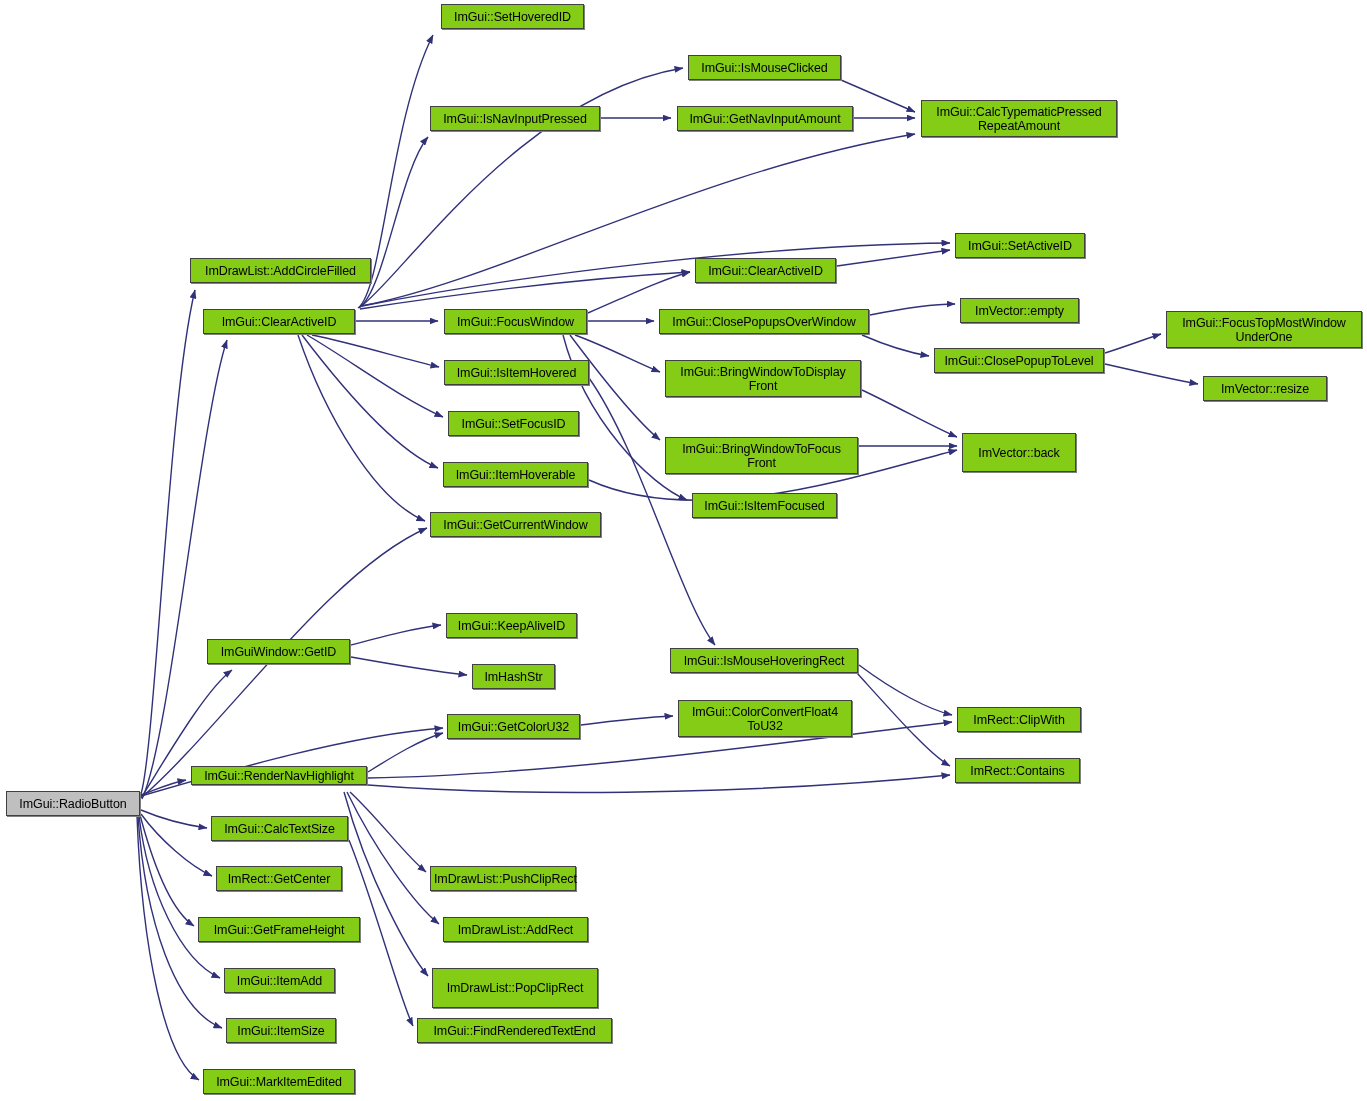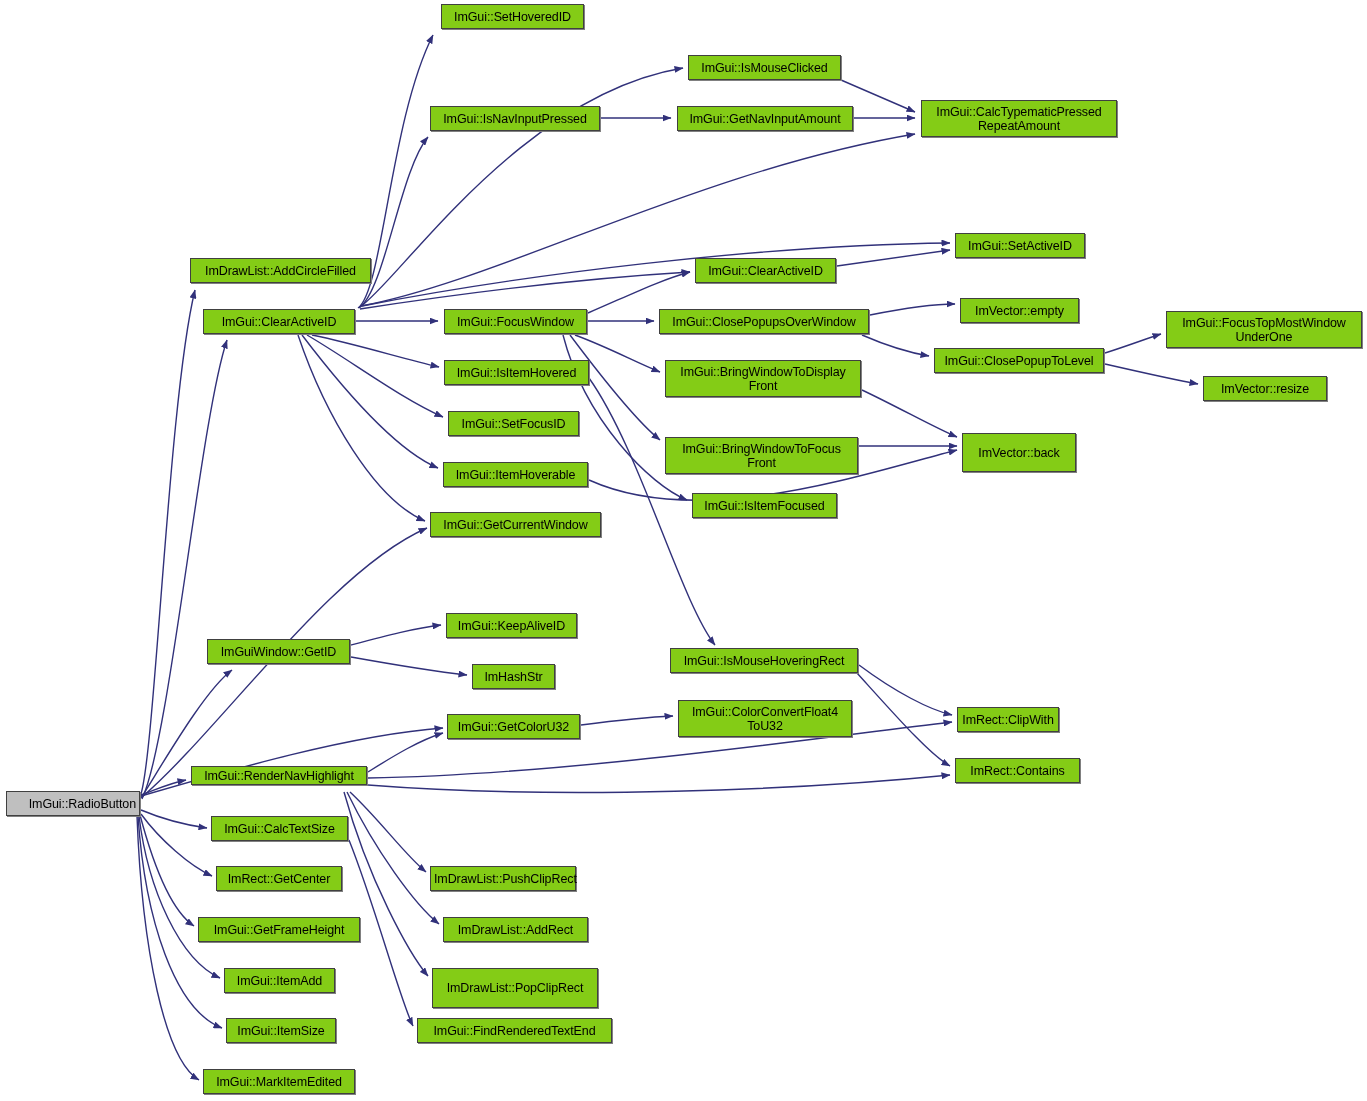--- a/index.html
+++ b/index.html
@@ -37,21 +37,20 @@
     color: #000000;
     font-size: 12.5px;
     line-height: 14px;
     letter-spacing: -0.1px;
     white-space: pre-line;
     padding: 0 3px;
   }
   .node.current {
     background: #bfbfbf;
     border: 1px solid #404040;
-    text-align: right;
   }
   .node-label {
     display: block;
     width: 100%;
   }
 </style>
 </head>
 <body>
 
 <div id="canvas">
@@ -145,21 +144,21 @@
       <div class="node" style="left: 443px; top: 462px; width: 145px; height: 25px;"><span class="node-label">ImGui::ItemHoverable</span></div>
       <div class="node" style="left: 692px; top: 493px; width: 145px; height: 25px;"><span class="node-label">ImGui::IsItemFocused</span></div>
       <div class="node" style="left: 430px; top: 512px; width: 171px; height: 25px;"><span class="node-label">ImGui::GetCurrentWindow</span></div>
       <div class="node" style="left: 207px; top: 639px; width: 143px; height: 25px;"><span class="node-label">ImGuiWindow::GetID</span></div>
       <div class="node" style="left: 446px; top: 613px; width: 131px; height: 25px;"><span class="node-label">ImGui::KeepAliveID</span></div>
       <div class="node" style="left: 472px; top: 664px; width: 83px; height: 25px;"><span class="node-label">ImHashStr</span></div>
       <div class="node" style="left: 670px; top: 648px; width: 188px; height: 25px;"><span class="node-label">ImGui::IsMouseHoveringRect</span></div>
       <div class="node" style="left: 447px; top: 714px; width: 133px; height: 25px;"><span class="node-label">ImGui::GetColorU32</span></div>
       <div class="node" style="left: 678px; top: 700px; width: 174px; height: 37px;"><span class="node-label">ImGui::ColorConvertFloat4
 ToU32</span></div>
-      <div class="node" style="left: 957px; top: 707px; width: 102px; height: 25px;"><span class="node-label">ImRect::ClipWith</span></div>
+      <div class="node" style="left: 957px; top: 707px; width: 124px; height: 25px;"><span class="node-label">ImRect::ClipWith</span></div>
       <div class="node" style="left: 955px; top: 758px; width: 125px; height: 25px;"><span class="node-label">ImRect::Contains</span></div>
       <div class="node" style="left: 191px; top: 766px; width: 176px; height: 19px; text-align: center;"><span class="node-label">ImGui::RenderNavHighlight</span></div>
       <div class="node" style="left: 211px; top: 816px; width: 137px; height: 25px;"><span class="node-label">ImGui::CalcTextSize</span></div>
       <div class="node" style="left: 216px; top: 866px; width: 126px; height: 25px;"><span class="node-label">ImRect::GetCenter</span></div>
       <div class="node" style="left: 198px; top: 917px; width: 162px; height: 25px;"><span class="node-label">ImGui::GetFrameHeight</span></div>
       <div class="node" style="left: 224px; top: 968px; width: 111px; height: 25px;"><span class="node-label">ImGui::ItemAdd</span></div>
       <div class="node" style="left: 226px; top: 1018px; width: 110px; height: 25px;"><span class="node-label">ImGui::ItemSize</span></div>
       <div class="node" style="left: 203px; top: 1069px; width: 152px; height: 25px;"><span class="node-label">ImGui::MarkItemEdited</span></div>
       <div class="node" style="left: 430px; top: 866px; width: 146px; height: 25px;"><span class="node-label">ImDrawList::PushClipRect</span></div>
       <div class="node" style="left: 443px; top: 917px; width: 145px; height: 25px;"><span class="node-label">ImDrawList::AddRect</span></div>

